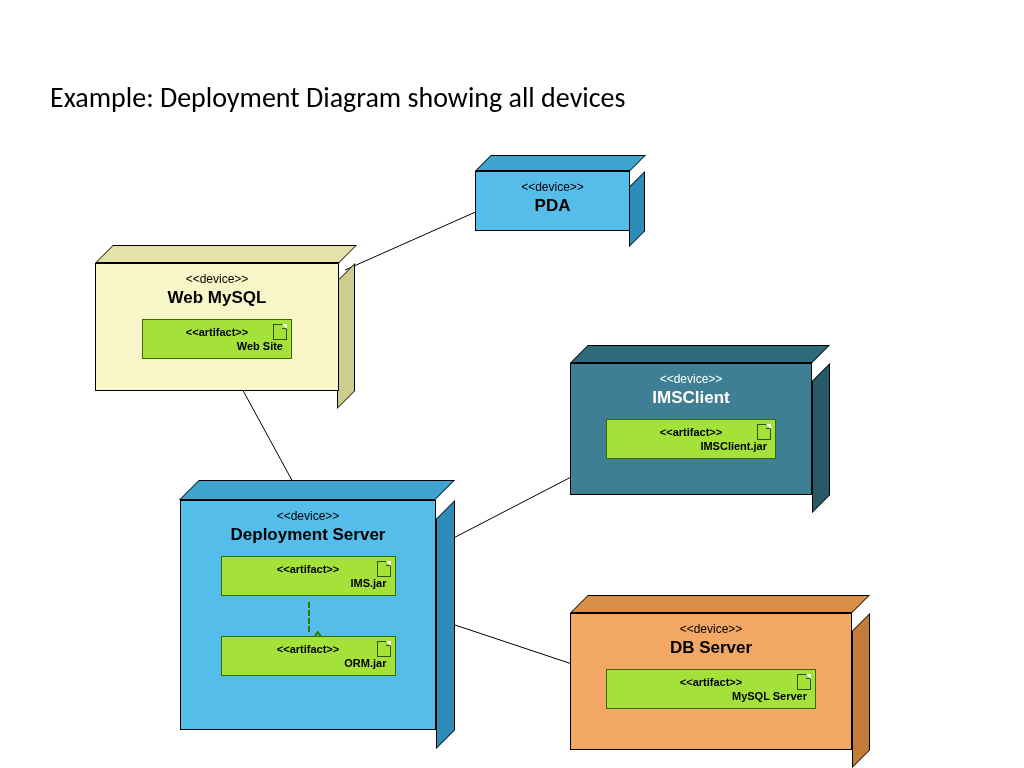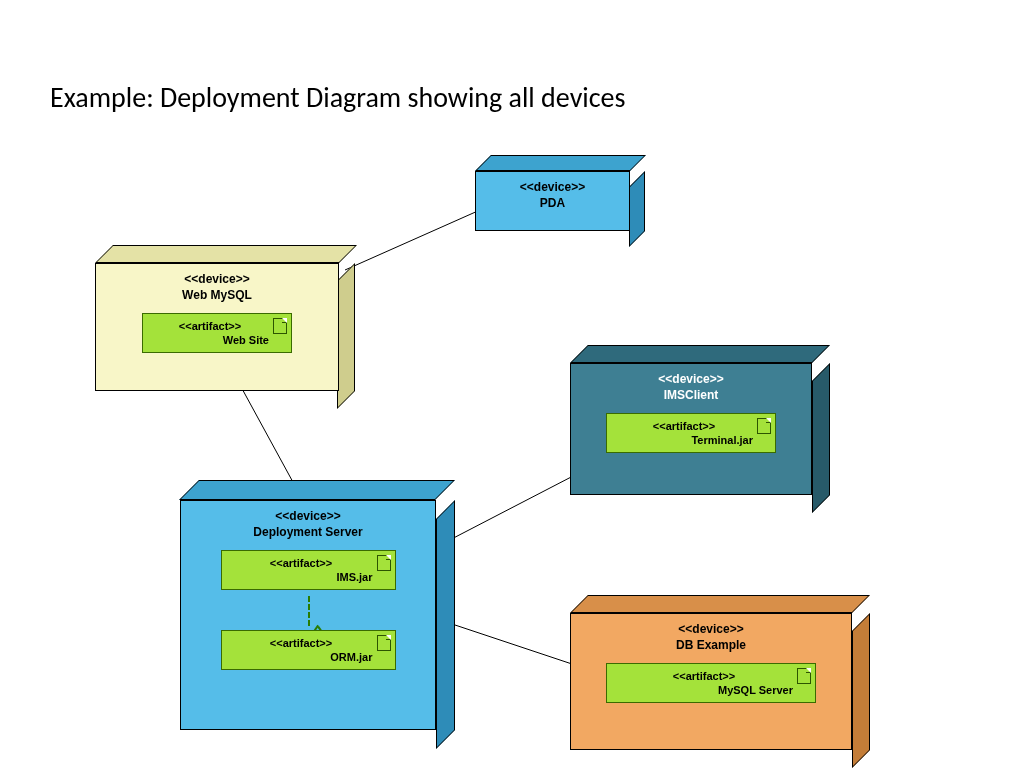--- a/index.html
+++ b/index.html
@@ -47,37 +47,37 @@
     text-align: center;
     padding: 8px 6px 4px 6px;
   }
   .node3d .top, .node3d .side {
     box-sizing: border-box;
     border: 1px solid #000;
   }
 
   .stereo {
     font-size: 12px;
-    font-weight: bold;
+    font-weight: normal;
     line-height: 1.2;
   }
   .nodename {
-    font-size: 12px;
+    font-size: 17px;
     font-weight: bold;
     line-height: 1.2;
     margin-top: 2px;
   }
 
   
   .artifact {
     position: relative;
     box-sizing: border-box;
     background: #a4e23a;
     border: 1px solid #3a6b00;
-    padding: 6px 22px 6px 8px;
+    padding: 6px 8px 6px 8px;
     text-align: center;
     margin: 10px auto 0 auto;
   }
   .artifact .a-stereo {
     font-size: 11px;
     font-weight: bold;
   }
   .artifact .a-name {
     font-size: 11px;
     font-weight: bold;
@@ -179,21 +179,21 @@
 
 <div class="node3d" style="left:570px; top:345px; width:260px; height:150px;">
   <div class="top" style="width:242px; height:18px; left:18px; top:0; background:#2f6a7c;"></div>
   <div class="side" style="width:18px; height:132px; top:18px; right:0; background:#275a69;"></div>
   <div class="front" style="left:0; top:18px; width:242px; height:132px; background:#3e7f93; color:#fff;">
     <div class="stereo">&lt;&lt;device&gt;&gt;</div>
     <div class="nodename">IMSClient</div>
     <div class="artifact" style="width:170px; color:#000;">
       <div class="doc-icon"></div>
       <div class="a-stereo">&lt;&lt;artifact&gt;&gt;</div>
-      <div class="a-name">Terminal.jar</div>
+      <div class="a-name">IMSClient.jar</div>
     </div>
   </div>
 </div>
 
 <div class="node3d" style="left:180px; top:480px; width:275px; height:250px;">
   <div class="top" style="width:256px; height:20px; left:19px; top:0; background:#3da3cf;"></div>
   <div class="side" style="width:19px; height:230px; top:20px; right:0; background:#2e8cb8;"></div>
   <div class="front" style="left:0; top:20px; width:256px; height:230px; background:#55bde9; color:#000;">
     <div class="stereo">&lt;&lt;device&gt;&gt;</div>
     <div class="nodename">Deployment Server</div>
@@ -218,20 +218,20 @@
       <div class="a-name">ORM.jar</div>
     </div>
   </div>
 </div>
 
 <div class="node3d" style="left:570px; top:595px; width:300px; height:155px;">
   <div class="top" style="width:282px; height:18px; left:18px; top:0; background:#d88f49;"></div>
   <div class="side" style="width:18px; height:137px; top:18px; right:0; background:#c47d38;"></div>
   <div class="front" style="left:0; top:18px; width:282px; height:137px; background:#f2a862; color:#000;">
     <div class="stereo">&lt;&lt;device&gt;&gt;</div>
-    <div class="nodename">DB Example</div>
+    <div class="nodename">DB Server</div>
     <div class="artifact" style="width:210px;">
       <div class="doc-icon"></div>
       <div class="a-stereo">&lt;&lt;artifact&gt;&gt;</div>
       <div class="a-name">MySQL Server</div>
     </div>
   </div>
 </div>
 
 </body></html>

